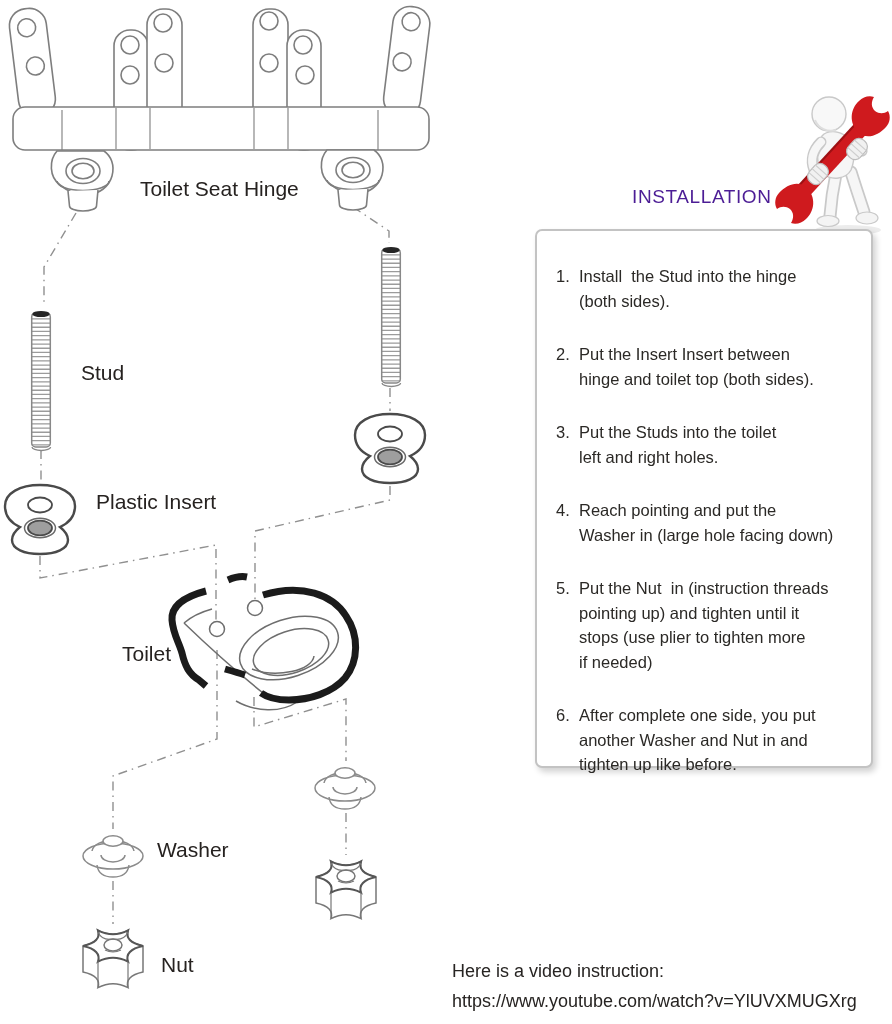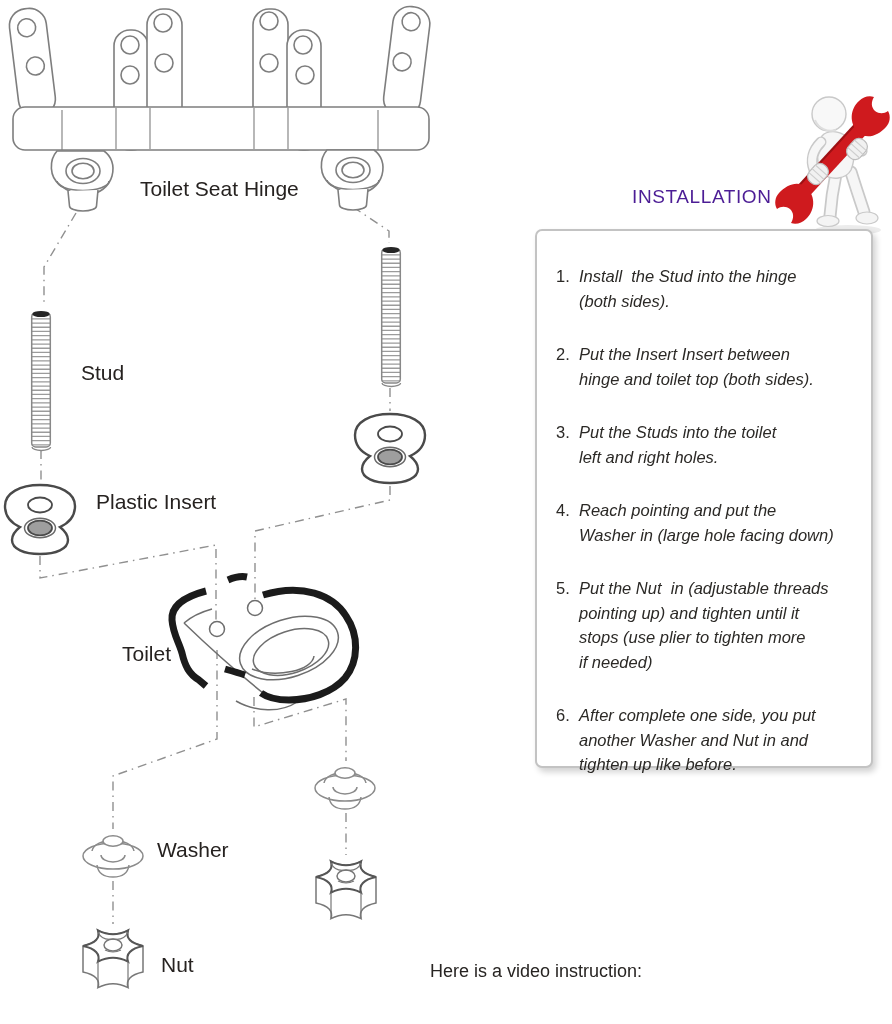--- a/index.html
+++ b/index.html
@@ -23,23 +23,23 @@
     border:2px solid #c3c3c3;border-radius:7px;
     box-shadow:3px 4px 6px rgba(0,0,0,0.18);
     padding:33px 4px 0 19px;
   }
   .step{
     display:grid;grid-template-columns:23px 1fr;
     margin-bottom:29px;
     font-size:16.5px;line-height:24.5px;color:#2b2926;
   }
   .step .num{text-align:left;}
-  .step .txt{white-space:pre-wrap;font-style:italic;}
+  .step .txt{white-space:pre-wrap;}
   .footer{
-    position:absolute;left:430px;top:956px;
+    position:absolute;left:452px;top:956px;
     font-size:18px;line-height:30px;color:#272422;
   }
 </style>
 </head>
 <body>
 
 <div class="sheet">
 
   <svg class="diagram-svg" width="530" height="1024" viewBox="0 0 530 1024">
     <defs>
@@ -216,30 +216,31 @@
       <span class="txt">Put the Studs into the toilet
 left and right holes.</span>
     </div>
     <div class="step">
       <span class="num">4.</span>
       <span class="txt">Reach pointing and put the
 Washer in (large hole facing down)</span>
     </div>
     <div class="step">
       <span class="num">5.</span>
-      <span class="txt">Put the Nut  in (adjustable threads
+      <span class="txt">Put the Nut  in (instruction threads
 pointing up) and tighten until it
 stops (use plier to tighten more
 if needed)</span>
     </div>
     <div class="step">
       <span class="num">6.</span>
       <span class="txt">After complete one side, you put
 another Washer and Nut in and
 tighten up like before.</span>
     </div>
   </div>
 
   <div class="footer">
     <div>Here is a video instruction:</div>
+    <div>https://www.youtube.com/watch?v=YlUVXMUGXrg</div>
   </div>
 
 </div>
 
 </body></html>

